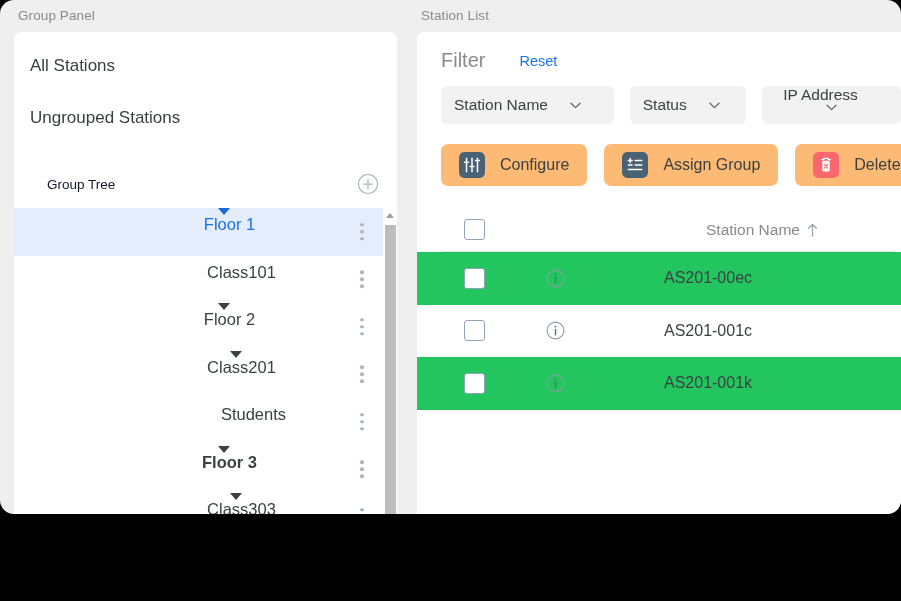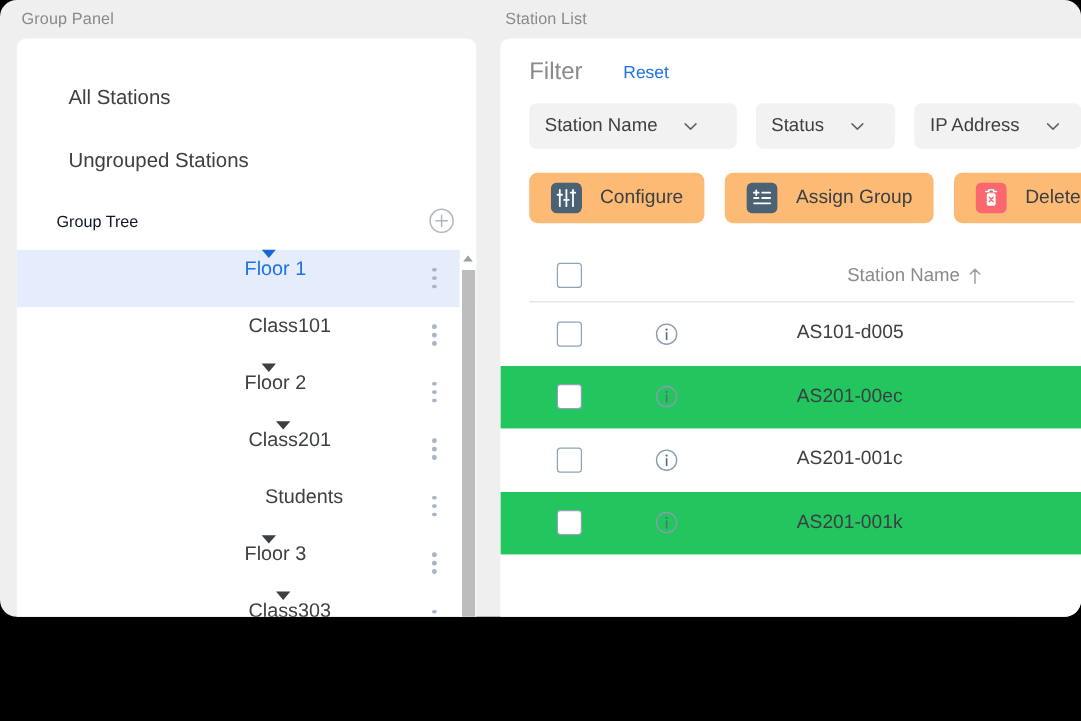--- a/index.html
+++ b/index.html
@@ -43,22 +43,22 @@
     overflow: hidden;
   }
 
   .tree-top {
     padding-top: 24px;
   }
 
   .top-item {
     height: 52px;
     display: flex;
-    align-items: center;
-    padding-left: 43px;
+    align-items: flex-start;
+    padding-left: 16px;
     font-size: 17px;
     color: #3c4043;
     font-weight: 400;
   }
 
   .group-tree-head {
     height: 48px;
     display: flex;
     align-items: center;
     padding: 0 18px 0 33px;
@@ -328,21 +328,21 @@
           </div>
           <div class="tree-row" style="padding-left: 96px;">
             <span class="caret hidden"></span>
             <span class="label">Students</span>
             <span class="kebab">
               <i></i>
               <i></i>
               <i></i>
             </span>
           </div>
-          <div class="tree-row" style="padding-left: 48px;">
+          <div class="tree-row" style="padding-left: 48px; font-weight: bold;">
             <span class="caret"></span>
             <span class="label">Floor 3</span>
             <span class="kebab">
               <i></i>
               <i></i>
               <i></i>
             </span>
           </div>
           <div class="tree-row" style="padding-left: 72px;">
             <span class="caret"></span>
@@ -386,21 +386,21 @@
           <svg class="chev" viewBox="0 0 11 7" fill="none">
             <path d="M1 1.2L5.5 5.6L10 1.2" stroke="#5f6368" stroke-width="1.25" stroke-linecap="round" stroke-linejoin="round"></path>
           </svg>
         </div>
         <div class="select-box" style="width: 117px;">
           <span class="cap">Status</span>
           <svg class="chev" viewBox="0 0 11 7" fill="none">
             <path d="M1 1.2L5.5 5.6L10 1.2" stroke="#5f6368" stroke-width="1.25" stroke-linecap="round" stroke-linejoin="round"></path>
           </svg>
         </div>
-        <div class="select-box" style="width: 140px;">
+        <div class="select-box" style="width: 140px; flex-direction: column;">
           <span class="cap">IP Address</span>
           <svg class="chev" viewBox="0 0 11 7" fill="none">
             <path d="M1 1.2L5.5 5.6L10 1.2" stroke="#5f6368" stroke-width="1.25" stroke-linecap="round" stroke-linejoin="round"></path>
           </svg>
         </div>
       </div>
 
     <div class="actions-row" id="actions-row">
         <div class="action-btn">
           <svg class="sq-icon" viewBox="0 0 26 26">
@@ -443,76 +443,61 @@
         <span class="col-name">
           <span class="th-name">
             <span>Station Name</span>
             <svg class="sort-arrow" viewBox="0 0 11 14" fill="none">
               <path d="M5.5 13V1.6M5.5 1.4L1.6 5.3M5.5 1.4L9.4 5.3" stroke="#9aa0a6" stroke-width="1.25" stroke-linecap="round" stroke-linejoin="round"></path>
             </svg>
           </span>
         </span>
       </div>
       <div id="table-body">
-          <div class="tbody-row">
+          <div class="tbody-row alt">
             <span class="col-check">
               <span class="cbox"></span>
             </span>
             <span class="col-info">
               <svg class="info-icon" viewBox="0 0 19 19" fill="none">
                 <circle cx="9.5" cy="9.5" r="8.4" stroke="#8a9bab" stroke-width="1.15"></circle>
                 <circle cx="9.5" cy="5.6" r="0.95" fill="#5b6b7a"></circle>
                 <path d="M9.5 8.3v5.6" stroke="#5b6b7a" stroke-width="1.35" stroke-linecap="round"></path>
               </svg>
             </span>
             <span class="col-name">
-              <span class="cell-name">AS101-d005</span>
-            </span>
-          </div>
-          <div class="tbody-row alt">
+              <span class="cell-name">AS201-00ec</span>
+            </span>
+          </div>
+          <div class="tbody-row">
             <span class="col-check">
               <span class="cbox"></span>
             </span>
             <span class="col-info">
               <svg class="info-icon" viewBox="0 0 19 19" fill="none">
                 <circle cx="9.5" cy="9.5" r="8.4" stroke="#8a9bab" stroke-width="1.15"></circle>
                 <circle cx="9.5" cy="5.6" r="0.95" fill="#5b6b7a"></circle>
                 <path d="M9.5 8.3v5.6" stroke="#5b6b7a" stroke-width="1.35" stroke-linecap="round"></path>
               </svg>
             </span>
             <span class="col-name">
-              <span class="cell-name">AS201-00ec</span>
-            </span>
-          </div>
-          <div class="tbody-row">
+              <span class="cell-name">AS201-001c</span>
+            </span>
+          </div>
+          <div class="tbody-row alt">
             <span class="col-check">
               <span class="cbox"></span>
             </span>
             <span class="col-info">
               <svg class="info-icon" viewBox="0 0 19 19" fill="none">
                 <circle cx="9.5" cy="9.5" r="8.4" stroke="#8a9bab" stroke-width="1.15"></circle>
                 <circle cx="9.5" cy="5.6" r="0.95" fill="#5b6b7a"></circle>
                 <path d="M9.5 8.3v5.6" stroke="#5b6b7a" stroke-width="1.35" stroke-linecap="round"></path>
               </svg>
             </span>
             <span class="col-name">
-              <span class="cell-name">AS201-001c</span>
-            </span>
-          </div>
-          <div class="tbody-row alt">
-            <span class="col-check">
-              <span class="cbox"></span>
-            </span>
-            <span class="col-info">
-              <svg class="info-icon" viewBox="0 0 19 19" fill="none">
-                <circle cx="9.5" cy="9.5" r="8.4" stroke="#8a9bab" stroke-width="1.15"></circle>
-                <circle cx="9.5" cy="5.6" r="0.95" fill="#5b6b7a"></circle>
-                <path d="M9.5 8.3v5.6" stroke="#5b6b7a" stroke-width="1.35" stroke-linecap="round"></path>
-              </svg>
-            </span>
-            <span class="col-name">
               <span class="cell-name">AS201-001k</span>
             </span>
           </div>
         </div>
     </div>
   </div>
 </div>
 
 </body></html>

